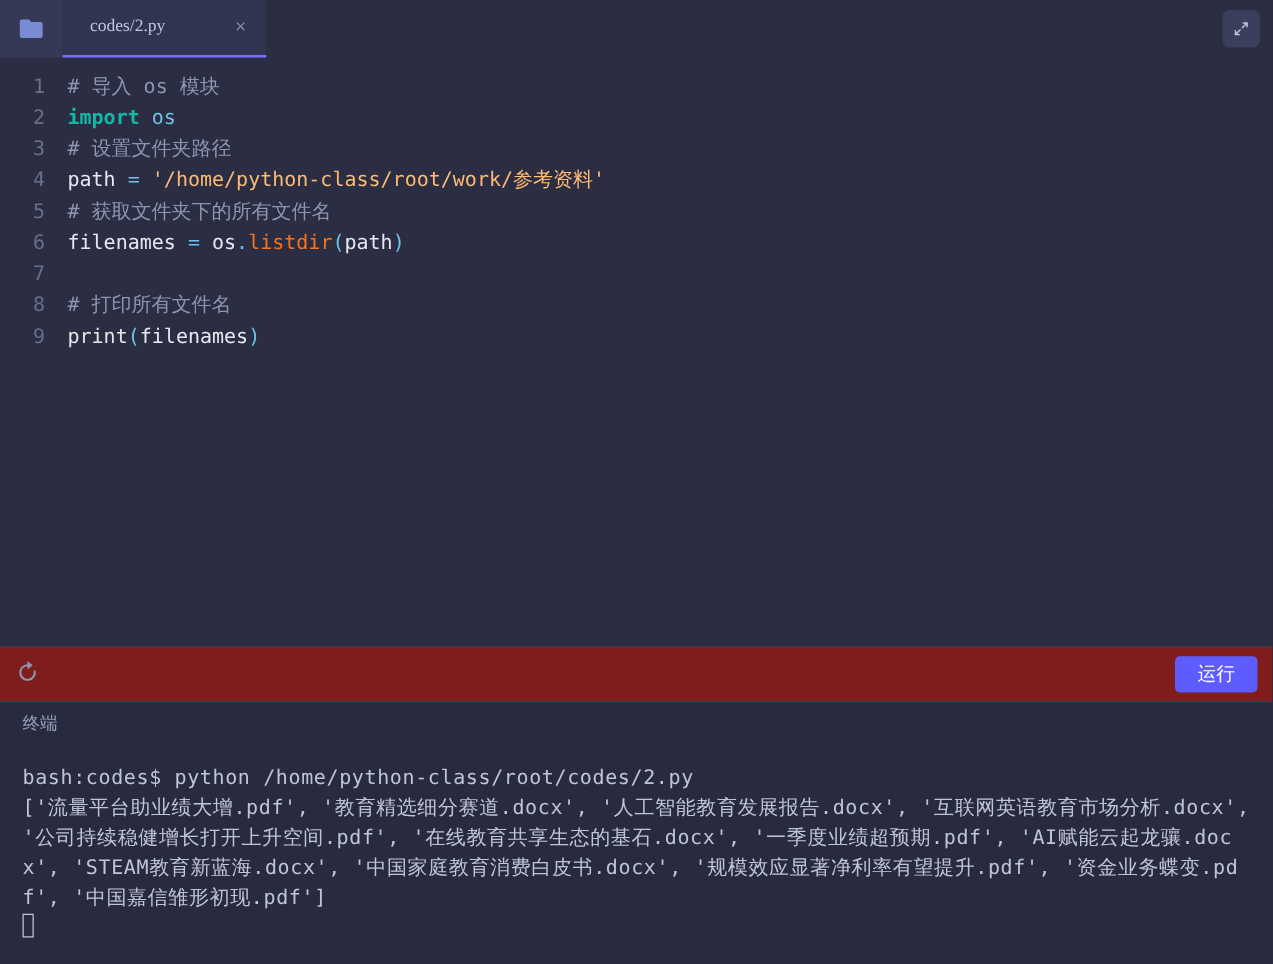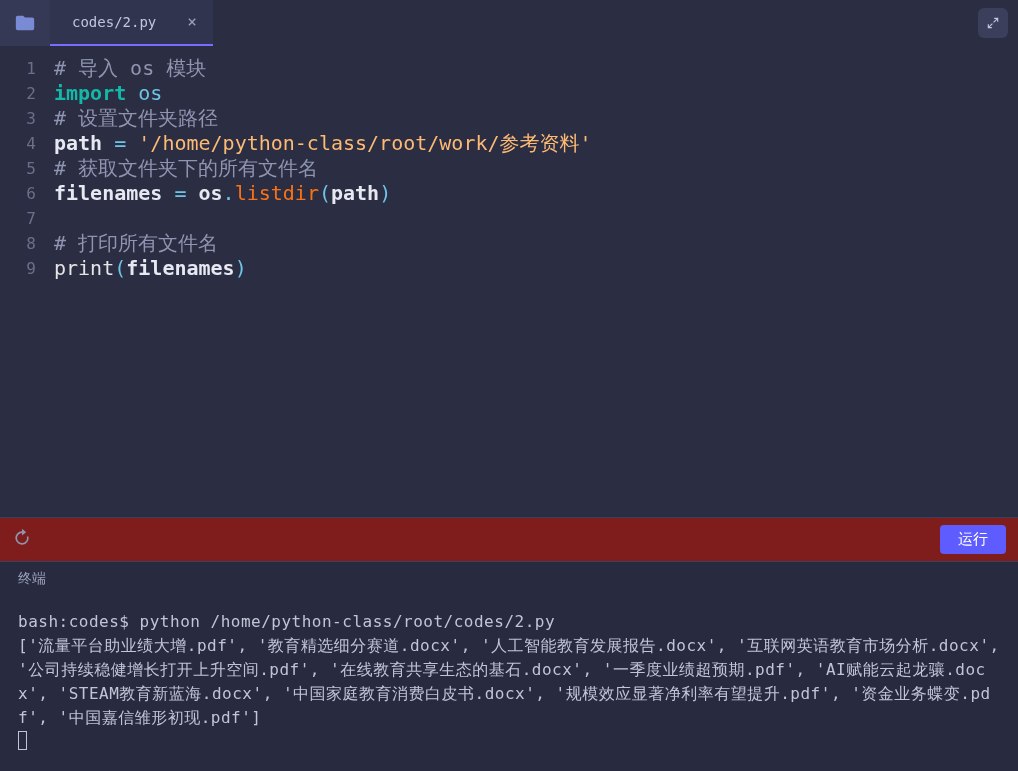--- a/index.html
+++ b/index.html
@@ -33,20 +33,21 @@
   .tab {
     width: 163px;
     background: #31344e;
     display: flex;
     align-items: center;
     padding: 0 16px 0 22px;
     gap: 25px;
     border-bottom: 2px solid #7a6cff;
     color: #bfc6e0;
     font-size: 14px;
+    font-family: Liberation Serif, serif;
   }
   .tab-close { margin-left: auto; color: #9aa0bb; font-size: 16px; line-height: 1; }
   .expand-btn {
     position: absolute;
     right: 10px;
     top: 8px;
     width: 30px; height: 30px;
     border-radius: 6px;
     background: #3c3f5c;
     display: flex; align-items: center; justify-content: center;
@@ -65,29 +66,29 @@
     width: 44px;
     text-align: right;
     color: #6b6f8c;
     font-size: 16px;
     line-height: 25px;
     padding-right: 8px;
     user-select: none;
   }
   .code {
     flex: 1 1 auto;
-    font-size: 20px;
+    font-size: 16px;
     line-height: 25px;
     white-space: pre;
     padding-left: 10px;
   }
   .tok-comment  { color: #8f94b0; }
   .tok-keyword  { color: #14b8a6; font-weight: 700; }
   .tok-module   { color: #6fc3e6; }
-  .tok-ident    { color: #e6e8f2; font-weight: bold; }
+  .tok-ident    { color: #e6e8f2; }
   .tok-op       { color: #6fc3e6; }
   .tok-string   { color: #fdba74; }
   .tok-func     { color: #f97316; }
   .tok-builtin  { color: #e5e5e5; }
   .tok-punct    { color: #6fc3e6; }
 
   
   .actionbar {
     height: 44px;
     background: #7f1d1d;

